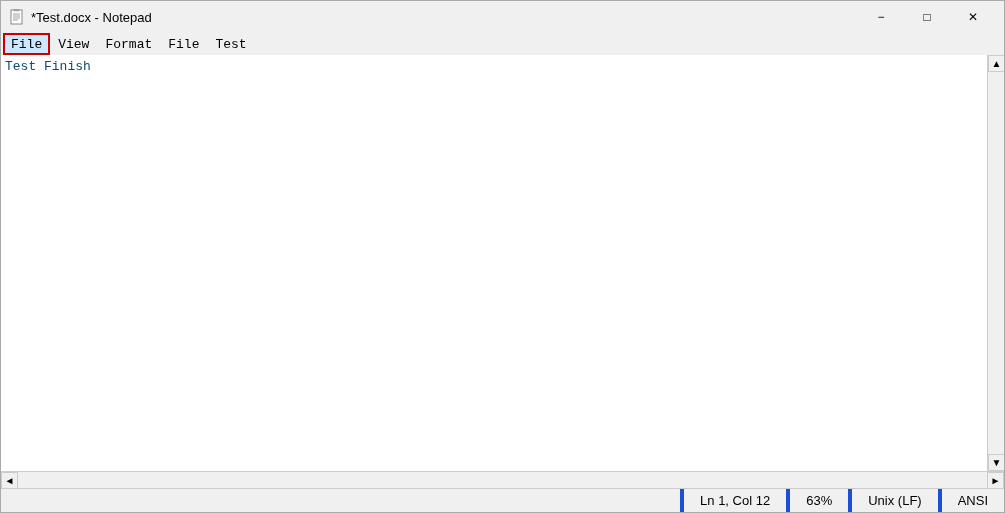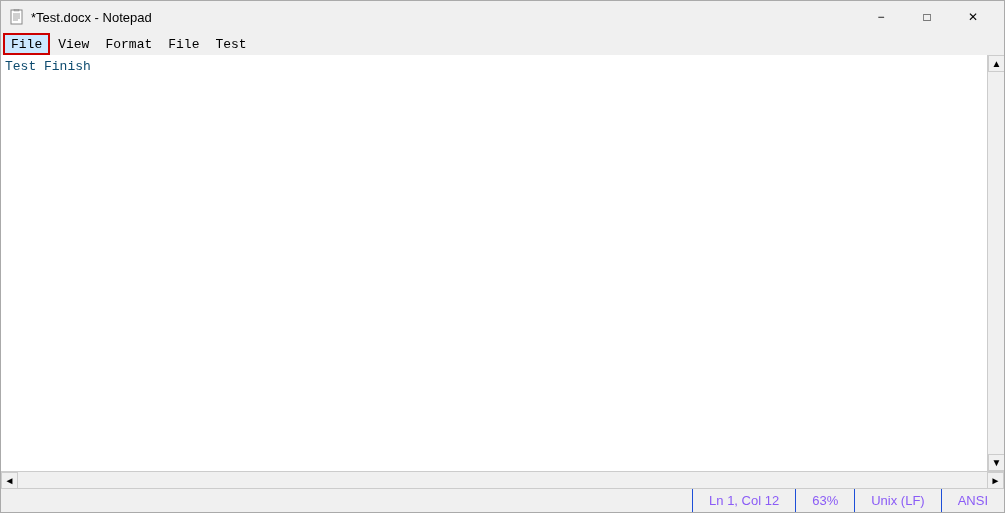--- a/index.html
+++ b/index.html
@@ -119,25 +119,25 @@
       justify-content: flex-end;
       height: 24px;
       background: #f0f0f0;
       border-top: 1px solid #ccc;
       flex-shrink: 0;
       font-size: 13px;
     }
 
     .status-section {
       padding: 0 16px;
-      border-left: 1px solid #1d4ed8;
+      border-left: 4px solid #1d4ed8;
       height: 100%;
       display: flex;
       align-items: center;
-      color: #8b5cf6;
+      color: #000000;
     }
 
     
     #hscroll {
       height: 17px;
       background: #f0f0f0;
       border-top: 1px solid #ccc;
       display: flex;
       align-items: center;
       flex-shrink: 0;

